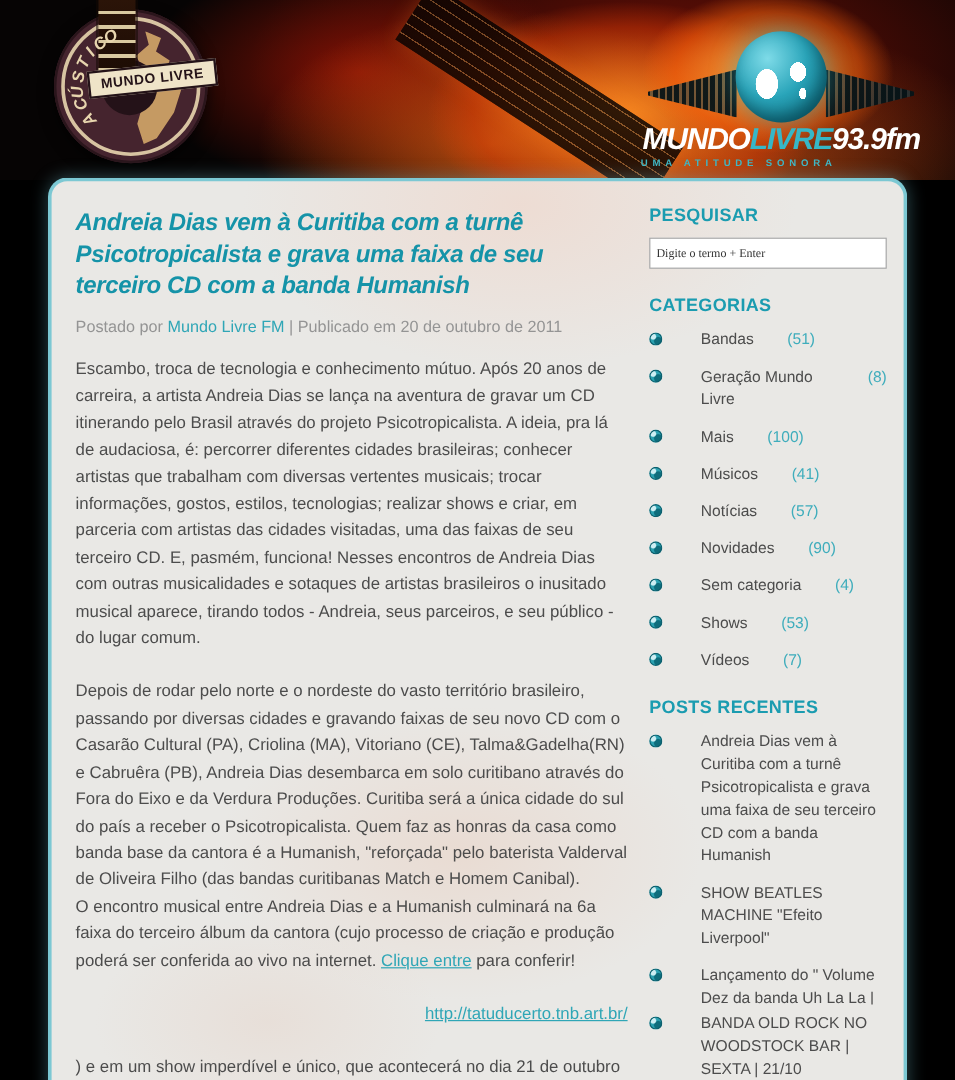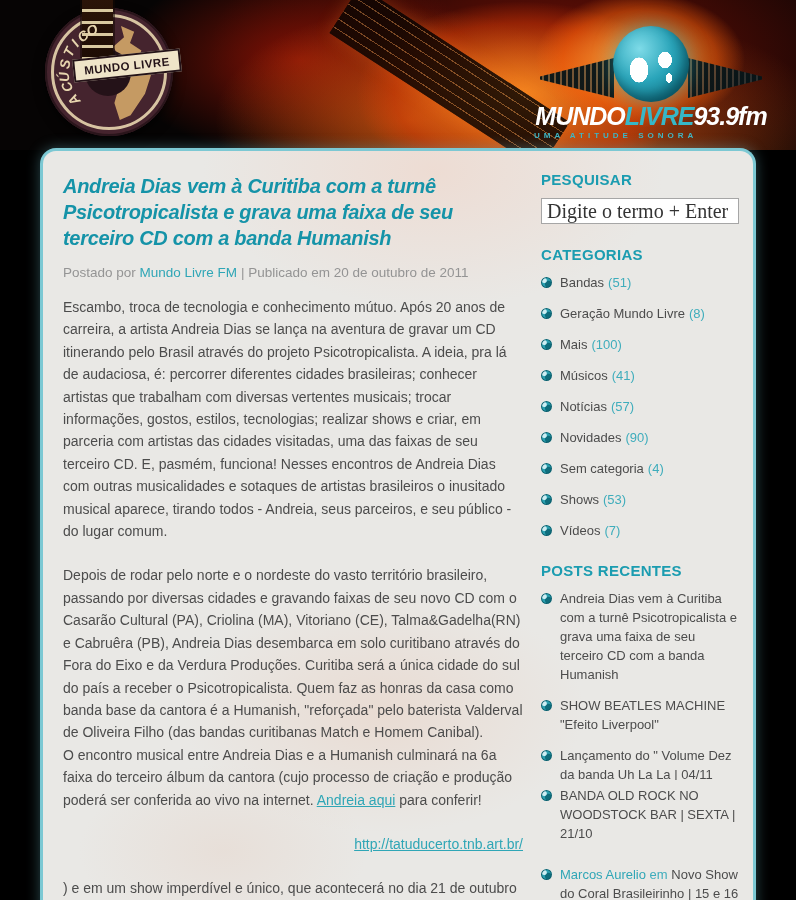--- a/index.html
+++ b/index.html
@@ -83,25 +83,25 @@
     letter-spacing:-.3px;color:#1593a8;}
   .byline{font-size:13.5px;color:#949494;margin-bottom:16px;}
   .byline .author{color:#2fa6b6;text-align:right;}
   .article p{font-size:14px;line-height:22.4px;color:#4c4c4c;margin:0 0 22px;white-space:pre-line;}
   a.tlink{color:#2fa6b6;text-decoration:underline;cursor:pointer;}
   .url-line{font-size:12.5px;margin:0 0 22px;text-align:right;}
   
   .sidebar{width:200px;font-size:13px;color:#4c4c4c;}
   .side-heading{margin:0 0 10px;font-size:15px;font-weight:bold;color:#1b9cb0;letter-spacing:.3px;}
   .search-input{width:186px;height:20px;border:1px solid #a6a6a6;background:#fff;
-    font-family:"Liberation Serif",serif;font-size:20px;color:#222;padding:2px 5px;}
+    font-family:"Liberation Serif",serif;font-size:10px;color:#222;padding:2px 5px;}
   .search-input::placeholder{color:#333;opacity:1;}
   .side-section{margin-bottom:22px;}
   .side-list{list-style:none;margin:0;padding:0;}
-  .side-list li{display:flex;align-items:flex-start;margin-bottom:12px;line-height:19px;}
+  .side-list li{display:flex;align-items:flex-start;margin-bottom:12px;line-height:19px;gap:24px;}
   .bullet{flex:none;width:11px;height:11px;border-radius:50%;margin:4px 8px 0 0;
     background:
       radial-gradient(circle at 30% 32%, #cdeef3 0 2px, rgba(0,0,0,0) 3px),
       radial-gradient(circle at 68% 66%, #0e6d7c 0 3px, rgba(0,0,0,0) 4px),
       #2aa0b0;
     box-shadow:inset 0 0 0 1px #0d5f6d;}
   .cnt{color:#3fadbc;margin-left:4px;white-space:nowrap;}
   .clip{max-height:34px;overflow:hidden;display:block;}
   .c-link{color:#2fa6b6;}
   .c-em{color:#3fadbc;}
@@ -148,21 +148,21 @@
       <div class="byline">
         <span>Postado por</span>
         <span class="author">Mundo Livre FM</span>
         <span>|</span>
         <span>Publicado em 20 de outubro de 2011</span>
       </div>
 
       <p>Escambo, troca de tecnologia e conhecimento mútuo. Após 20 anos de carreira, a artista Andreia Dias se lança na aventura de gravar um CD itinerando pelo Brasil através do projeto Psicotropicalista. A ideia, pra lá de audaciosa, é: percorrer diferentes cidades brasileiras; conhecer artistas que trabalham com diversas vertentes musicais; trocar informações, gostos, estilos, tecnologias; realizar shows e criar, em parceria com artistas das cidades visitadas, uma das faixas de seu terceiro CD. E, pasmém, funciona! Nesses encontros de Andreia Dias com outras musicalidades e sotaques de artistas brasileiros o inusitado musical aparece, tirando todos - Andreia, seus parceiros, e seu público - do lugar comum.</p>
 
       <p><span>Depois de rodar pelo norte e o nordeste do vasto território brasileiro, passando por diversas cidades e gravando faixas de seu novo CD com o Casarão Cultural (PA), Criolina (MA), Vitoriano (CE), Talma&amp;Gadelha(RN) e Cabruêra (PB), Andreia Dias desembarca em solo curitibano através do Fora do Eixo e da Verdura Produções. Curitiba será a única cidade do sul do país a receber o Psicotropicalista. Quem faz as honras da casa como banda base da cantora é a Humanish, "reforçada" pelo baterista Valderval de Oliveira Filho (das bandas curitibanas Match e Homem Canibal).
-O encontro musical entre Andreia Dias e a Humanish culminará na 6a faixa do terceiro álbum da cantora (cujo processo de criação e produção poderá ser conferida ao vivo na internet. </span><a class="tlink">Andreia aqui</a><span> para conferir!</span></p>
+O encontro musical entre Andreia Dias e a Humanish culminará na 6a faixa do terceiro álbum da cantora (cujo processo de criação e produção poderá ser conferida ao vivo na internet. </span><a class="tlink">Clique entre</a><span> para conferir!</span></p>
 
       <p class="url-line"><a class="tlink">http://tatuducerto.tnb.art.br/</a></p>
 
       <p>) e em um show imperdível e único, que acontecerá no dia 21 de outubro no Teatro do Paiol. No repertório do show estão previstas a execução de músicas dos dois CDs de Andreia Dias arranjadas para a formação peculiar do quarteto curitibano, que não conta com o contra-baixo elétrico: os graves ficarão ora com a guitarra Baritono, ora com sintetizadores.
 Esse encontro musical leva ao ouvinte um show criativo, modernos e Swingado, fazendo com que o público volte às suas casas com certeza de que vale a pena ouvir e apreciar o melhor da nova música brasileira.</p>
 
     </div>
 
     <div class="sidebar">
 

